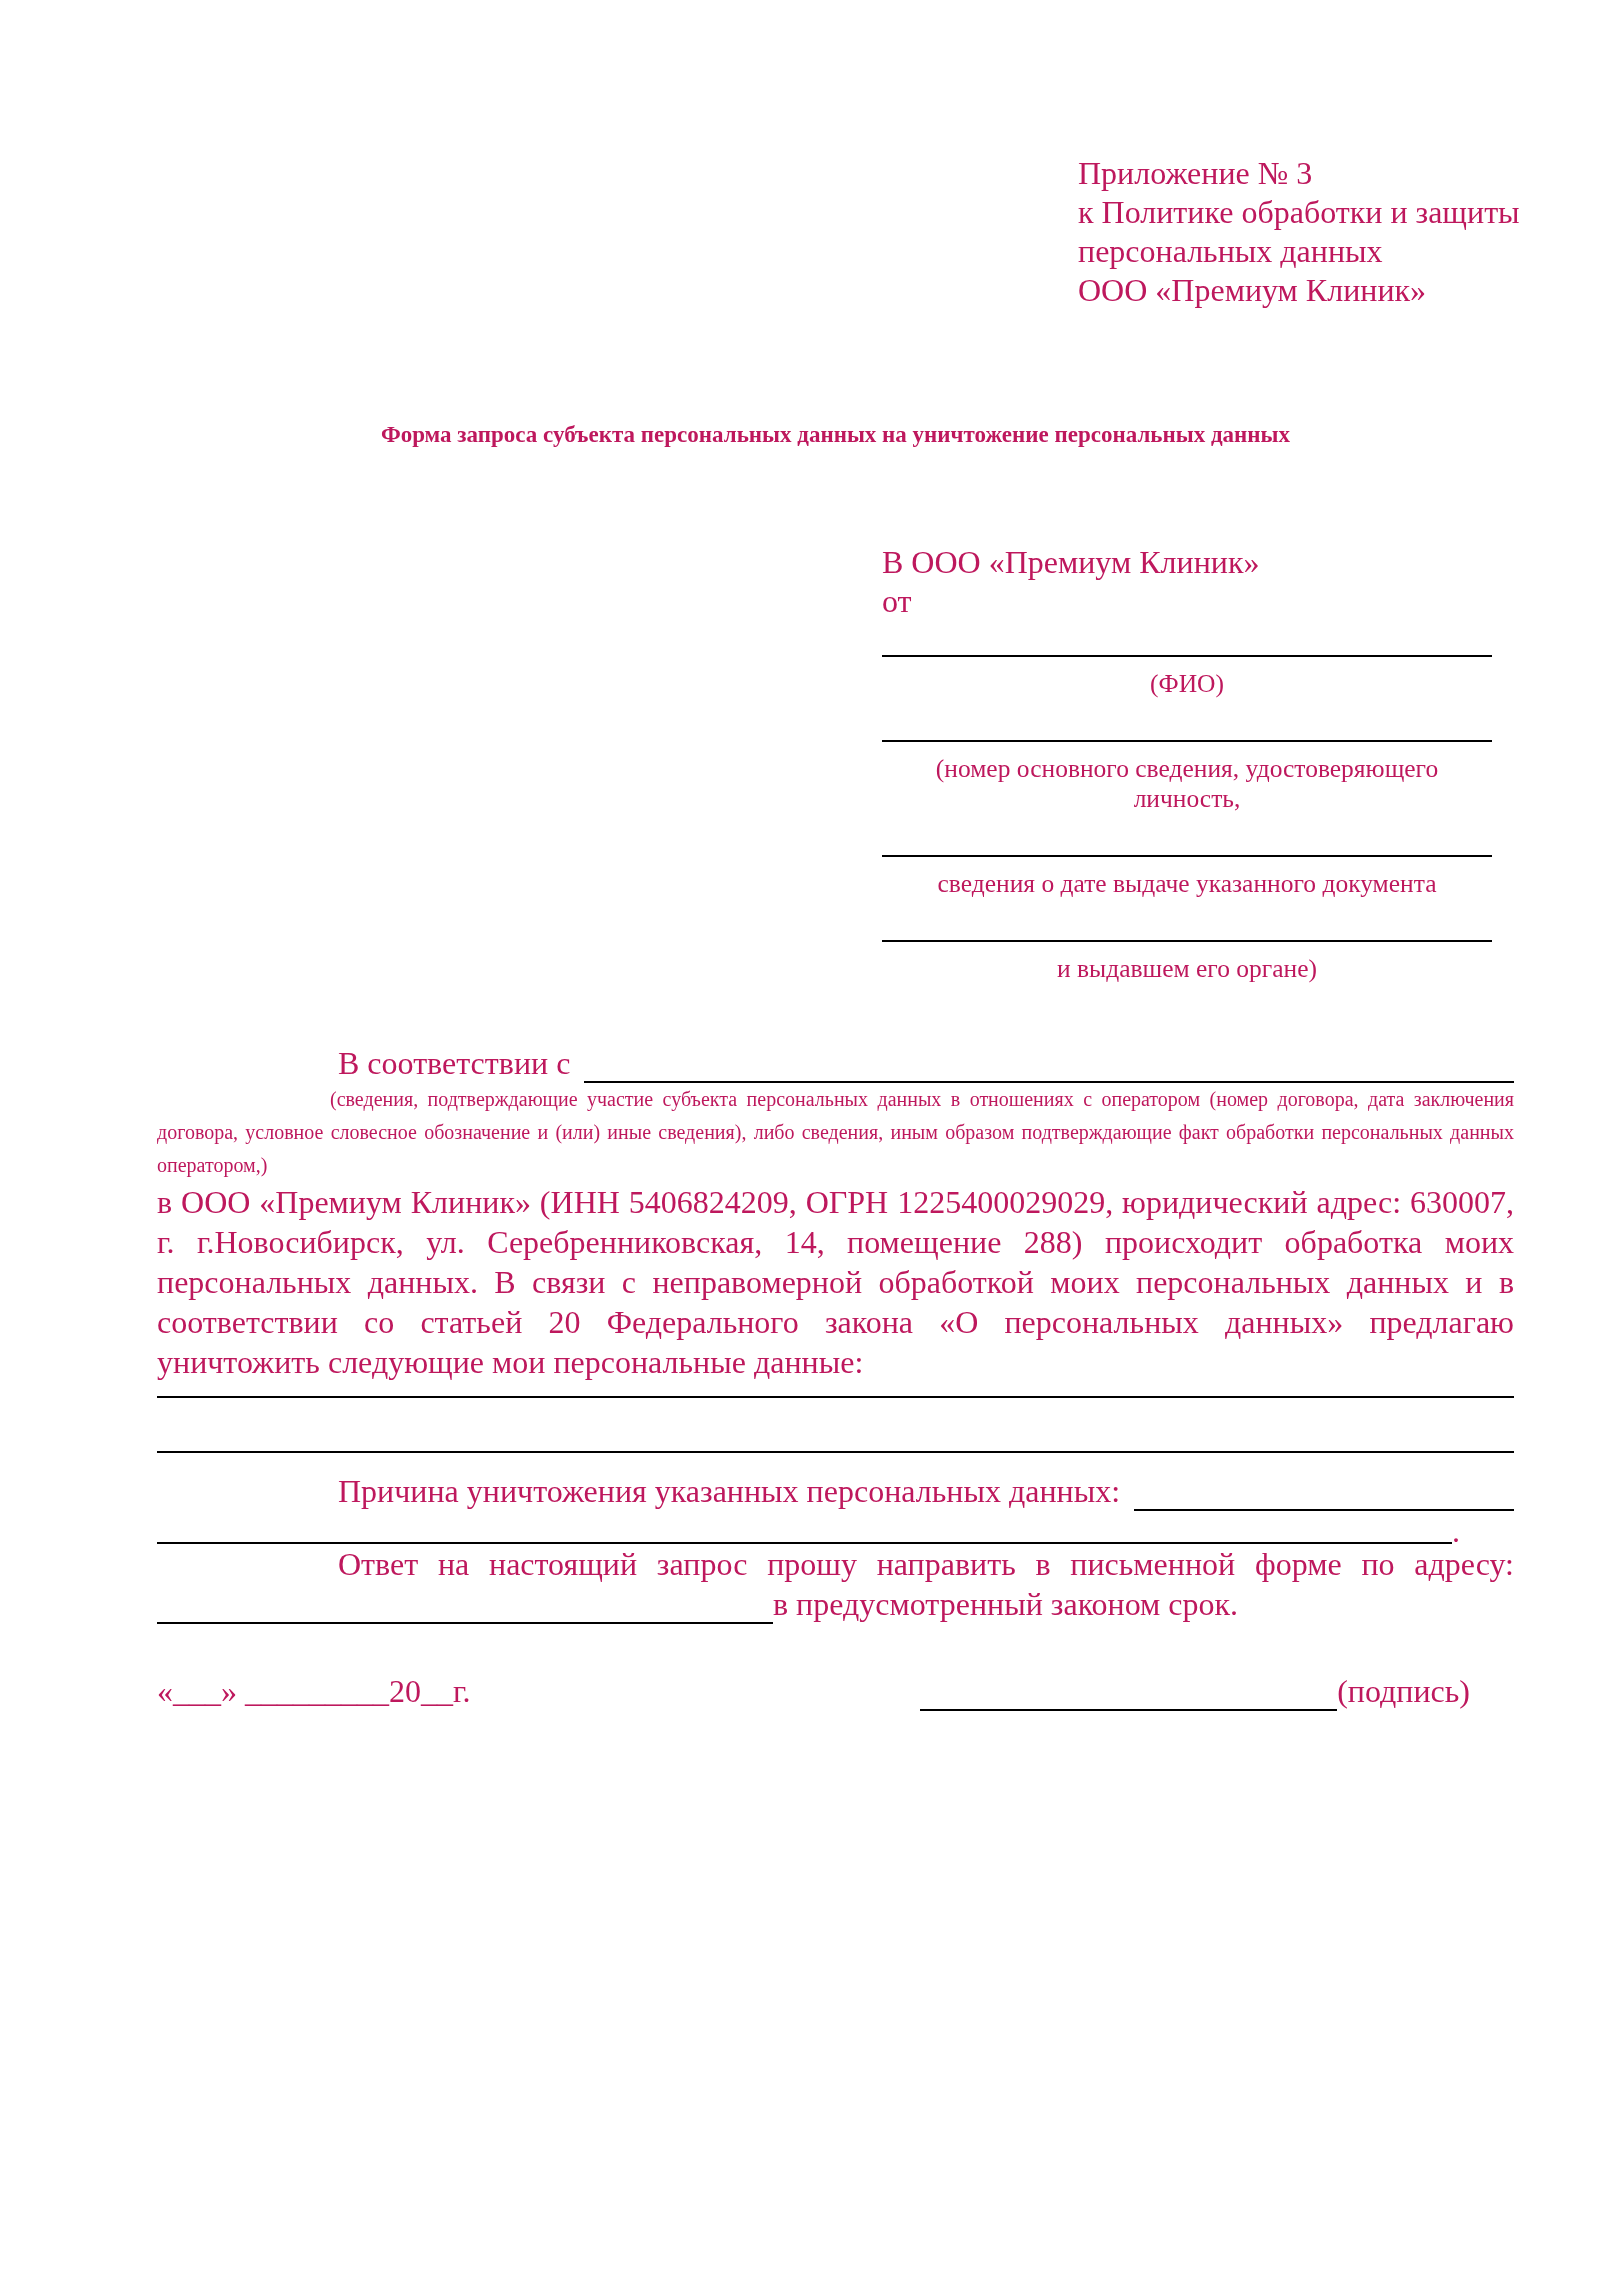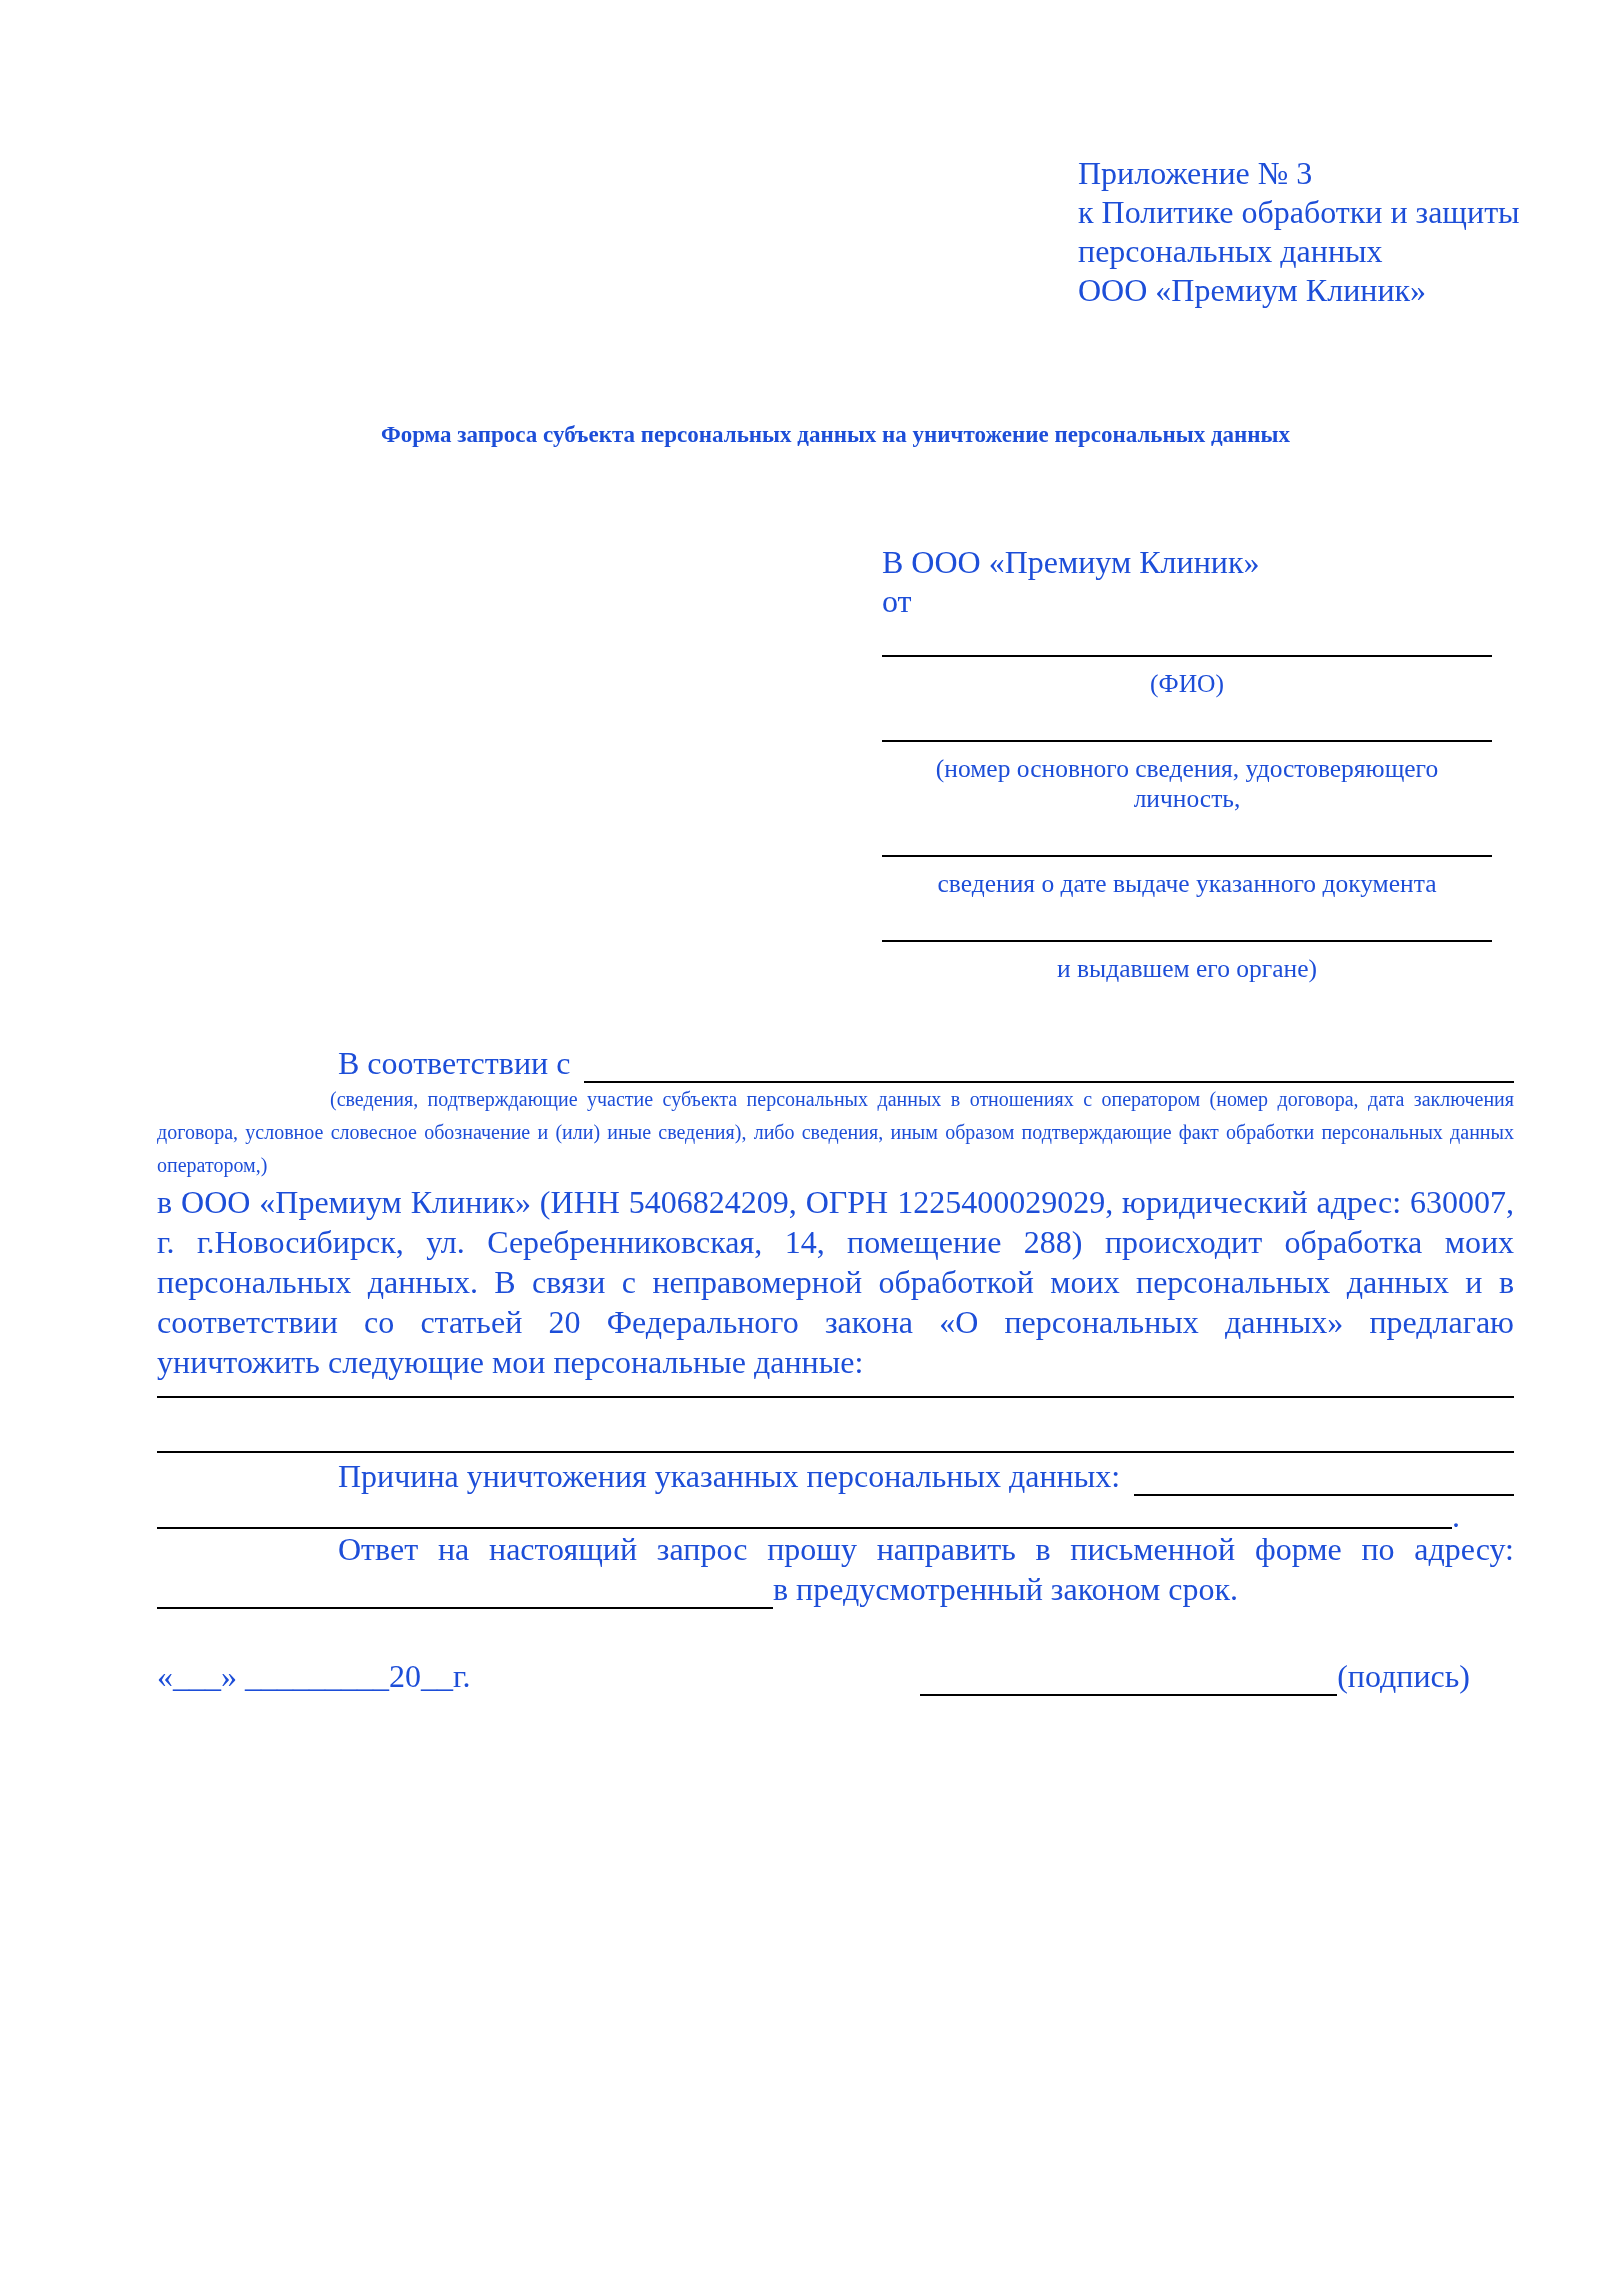--- a/index.html
+++ b/index.html
@@ -5,21 +5,21 @@
   html, body {
     margin: 0;
     padding: 0;
     background: #ffffff;
   }
   .page {
     position: relative;
     width: 1621px;
     height: 2294px;
     background: #ffffff;
-    color: #1d4ed8;
+    color: #be185d;
     font-family: "Liberation Serif", "DejaVu Serif", serif;
     font-size: 32px;
     overflow: hidden;
     box-sizing: border-box;
     padding: 154px 107px 0 157px;
   }
   
   .appendix-header {
     margin-left: 921px;
     line-height: 39px;
@@ -74,21 +74,21 @@
     text-align: justify;
     text-indent: 173px;
   }
   .para {
     margin: 0;
     text-align: justify;
     line-height: 40px;
   }
   .blank-line-1 { height: 13.7px; border-bottom: 2.9px solid #000; }
   .blank-line-2 { height: 53px; border-bottom: 2.9px solid #000; }
-  .reason-row { margin-top: 3px; }
+  .reason-row { margin-top: 18px; }
   .reason-row-2 { height: 33px; padding-right: 54px; }
   .response-para {
     margin: 0;
     text-align: justify;
     text-align-last: justify;
     text-indent: 181px;
     line-height: 40px;
   }
   .address-row .line-fill.fixed { width: 616px; }
   

